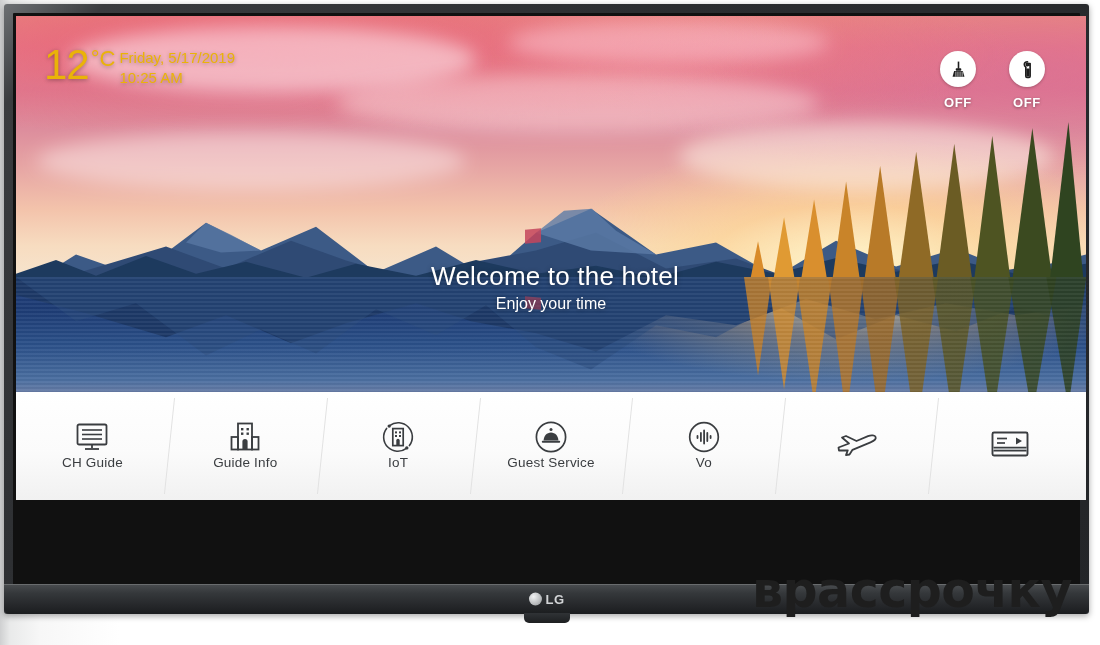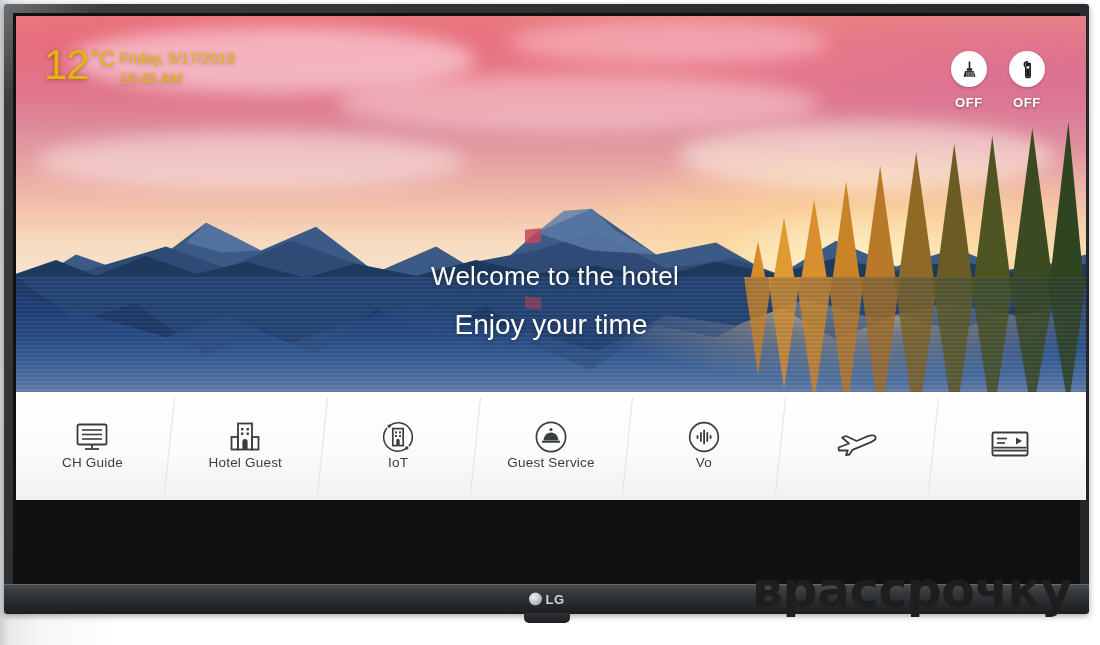--- a/index.html
+++ b/index.html
@@ -98,42 +98,42 @@
     display:flex; align-items:flex-start; color:#eab308;
     text-shadow:0 1px 4px rgba(0,0,0,.35);
   }
   .temp { font-size:42px; font-weight:300; line-height:1; letter-spacing:-1px; }
   .temp-unit { font-size:22px; font-weight:300; margin-left:2px; margin-top:2px; }
   .datetime { margin-left:4px; margin-top:4px; font-size:15px; line-height:1.35; font-weight:400; }
 
   
   .toggles {
     position:absolute; right:38px; top:35px;
-    display:flex; gap:16px;
+    display:flex; gap:27px;
   }
   .toggle { width:42px; text-align:center; }
   .toggle-circle {
     width:36px; height:36px; border-radius:50%;
     background:#fff; margin:0 auto;
     display:flex; align-items:center; justify-content:center;
     box-shadow:0 1px 3px rgba(0,0,0,.25);
   }
   .toggle-label {
     margin-top:8px; color:#fff; font-size:13px; font-weight:bold;
     letter-spacing:.6px; text-shadow:0 1px 3px rgba(0,0,0,.4);
   }
 
   
   .welcome {
     position:absolute; left:0; right:0; top:245px;
     text-align:center; color:#fff;
     text-shadow:0 1px 5px rgba(0,0,0,.4);
   }
   .welcome-line1 { font-size:26px; font-weight:400; letter-spacing:.2px;padding-left:8px; }
-  .welcome-line2 { font-size:28px; font-weight:400; margin-top:17px; }
+  .welcome-line2 { font-size:16px; font-weight:400; margin-top:3px; }
 
   
   .menubar {
     position:absolute; left:0; bottom:0; width:100%; height:108px;
     background:linear-gradient(180deg,#ffffff 0%,#fbfbfb 55%,#f1f1f1 100%);
     display:flex; align-items:stretch;
   }
   .hotel-block {
     position:relative; width:152px; flex:0 0 152px;
     background:#3b4046;
@@ -236,21 +236,21 @@
 
           <div style="position:absolute;left:47.6%;top:44%;width:16px;height:14px;background:#c4455c;opacity:.85;transform:skewY(-6deg);"></div>
           <div style="position:absolute;left:47.6%;top:58%;width:16px;height:12px;background:#b03f55;opacity:.6;transform:skewY(6deg);"></div>
         </div>
 
         <div class="weather">
           <div class="temp">12</div>
           <div class="temp-unit">°C</div>
           <div class="datetime">
             <div>Friday, 5/17/2019</div>
-            <div>10:45 AM</div>
+            <div>10:25 AM</div>
           </div>
         </div>
 
         <div class="toggles">
           <div class="toggle">
             <div class="toggle-circle">
               <svg width="19" height="19" viewBox="0 0 24 24">
                 <rect x="11" y="2" width="2" height="9" fill="#1d1d1d"></rect>
                 <rect x="8.5" y="10.5" width="7" height="3" rx="1" fill="#1d1d1d"></rect>
                 <path d="M6.5 14 L17.5 14 L19.5 21 L4.5 21 Z" fill="#1d1d1d"></path>
@@ -301,21 +301,21 @@
                   <rect x="10" y="2.5" width="14" height="26" fill="none" stroke="#3a3d40" stroke-width="1.8"></rect>
                   <rect x="3.5" y="16" width="6.5" height="12.5" fill="none" stroke="#3a3d40" stroke-width="1.8"></rect>
                   <rect x="24" y="16" width="6.5" height="12.5" fill="none" stroke="#3a3d40" stroke-width="1.8"></rect>
                   <rect x="13" y="7" width="2.4" height="2.4" fill="#3a3d40"></rect>
                   <rect x="18.5" y="7" width="2.4" height="2.4" fill="#3a3d40"></rect>
                   <rect x="13" y="11.5" width="2.4" height="2.4" fill="#3a3d40"></rect>
                   <rect x="18.5" y="11.5" width="2.4" height="2.4" fill="#3a3d40"></rect>
                   <path d="M14.4 28.5 L14.4 20.5 A2.6 2.6 0 0 1 19.6 20.5 L19.6 28.5 Z" fill="#3a3d40"></path>
                 </svg>
               </div>
-              <div class="menu-label">Hotel Guest</div>
+              <div class="menu-label">Guide Info</div>
             </div>
 
             <div class="menu-item">
               <div class="menu-icon">
                 <svg width="34" height="34" viewBox="0 0 34 34">
                   <path d="M8.6 5.6 A14.2 14.2 0 0 1 28.4 25.6" fill="none" stroke="#3a3d40" stroke-width="1.6" stroke-linecap="round"></path>
                   <path d="M25.4 28.4 A14.2 14.2 0 0 1 5.6 8.4" fill="none" stroke="#3a3d40" stroke-width="1.6" stroke-linecap="round"></path>
                   <circle cx="8.2" cy="6.1" r="1.7" fill="#3a3d40"></circle>
                   <circle cx="25.8" cy="27.9" r="1.7" fill="#3a3d40"></circle>
                   <rect x="11.8" y="8.6" width="10.4" height="17" fill="none" stroke="#3a3d40" stroke-width="1.7"></rect>

